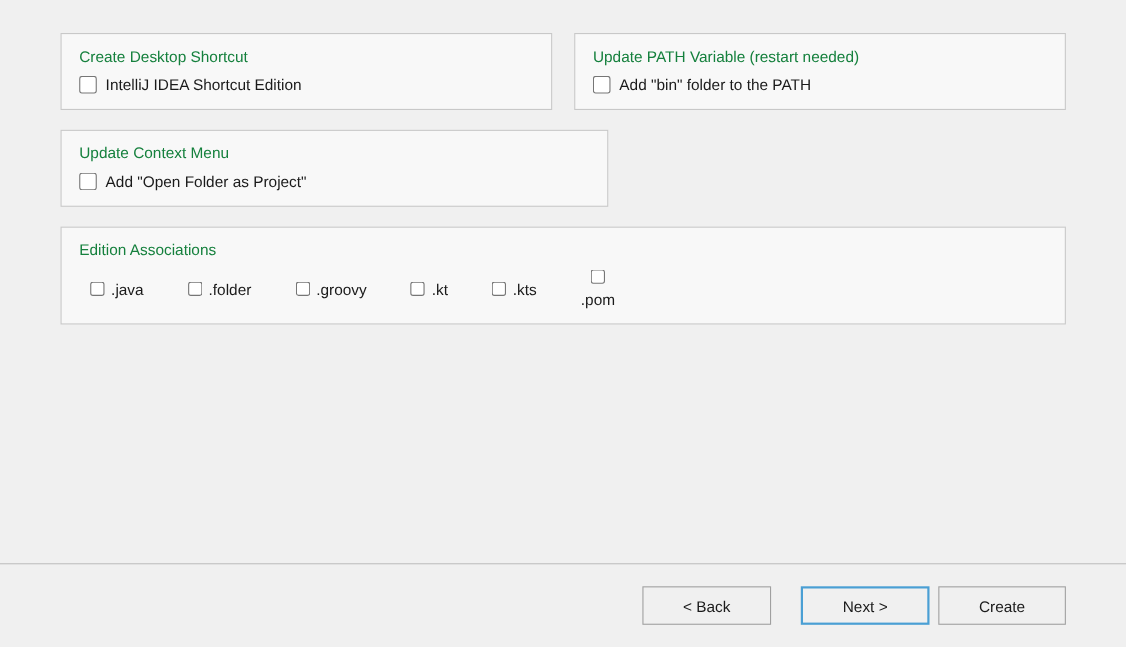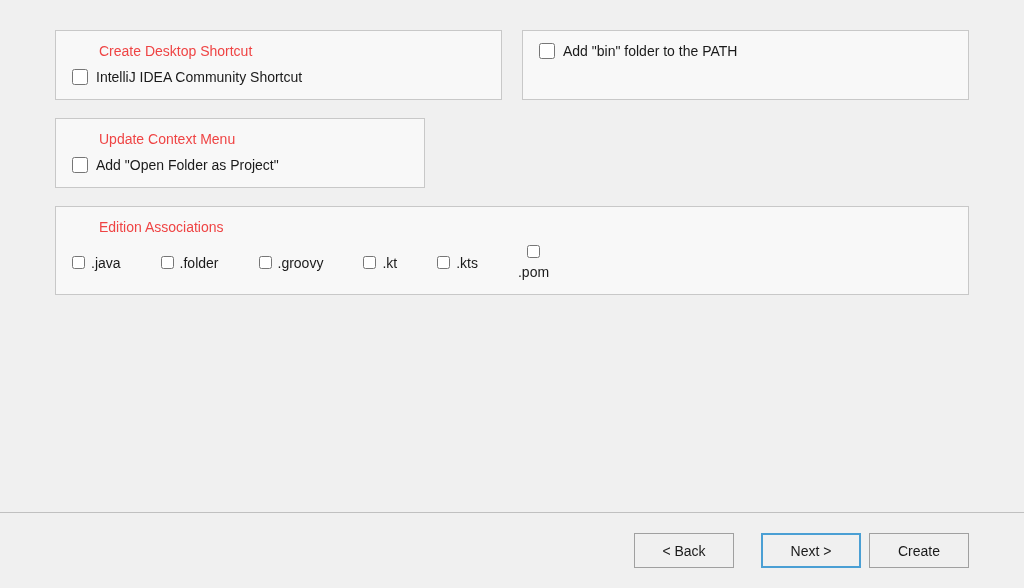--- a/index.html
+++ b/index.html
@@ -33,35 +33,34 @@
     }
 
     .section-box {
       border: 1px solid #c8c8c8;
       background: #f8f8f8;
       padding: 12px 16px 14px 16px;
     }
 
     .section-title {
       font-size: 14px;
-      color: #ef4444;
+      color: #15803d;
       margin-bottom: 10px;
-      margin-left: 27px;
     }
 
     .section-box-desktop {
       flex: 1;
     }
 
     .section-box-path {
       flex: 1;
     }
 
     .section-box-context {
-      width: 370px;
+      width: 498px;
     }
 
     .section-box-assoc {
       width: 100%;
     }
 
     .checkbox-row {
       display: flex;
       align-items: center;
       gap: 8px;
@@ -78,20 +77,21 @@
     .checkbox-label {
       font-size: 14px;
       color: #1a1a1a;
     }
 
     .assoc-row {
       display: flex;
       align-items: center;
       gap: 0;
       flex-wrap: nowrap;
+      margin-left: 10px;
     }
 
     .assoc-item {
       display: flex;
       align-items: center;
       gap: 6px;
       margin-right: 40px;
     }
 
     .assoc-item:last-child {
@@ -110,21 +110,21 @@
       display: flex;
       align-items: center;
       justify-content: flex-end;
       padding: 0 55px;
       gap: 8px;
     }
 
     .btn {
       height: 35px;
       min-width: 100px;
-      padding: 0 12px;
+      padding: 0 36px;
       font-size: 14px;
       font-family: 'Segoe UI', Arial, sans-serif;
       cursor: pointer;
       border: 1px solid #a0a0a0;
       background: #f0f0f0;
       color: #1a1a1a;
     }
 
     .btn-next {
       border: 2px solid #4a9fd4;
@@ -137,25 +137,26 @@
 <body>
 
 <div class="main-content">
 
   <div class="top-row">
 
     <div class="section-box section-box-desktop">
       <div class="section-title">Create Desktop Shortcut</div>
       <div class="checkbox-row">
         <input type="checkbox" style="">
-        <span class="checkbox-label">IntelliJ IDEA Community Shortcut</span>
+        <span class="checkbox-label">IntelliJ IDEA Shortcut Edition</span>
       </div>
     </div>
 
     <div class="section-box section-box-path">
+      <div class="section-title">Update PATH Variable (restart needed)</div>
       <div class="checkbox-row">
         <input type="checkbox" style="">
         <span class="checkbox-label">Add "bin" folder to the PATH</span>
       </div>
     </div>
 
   </div>
 
   <div class="top-row">
 

